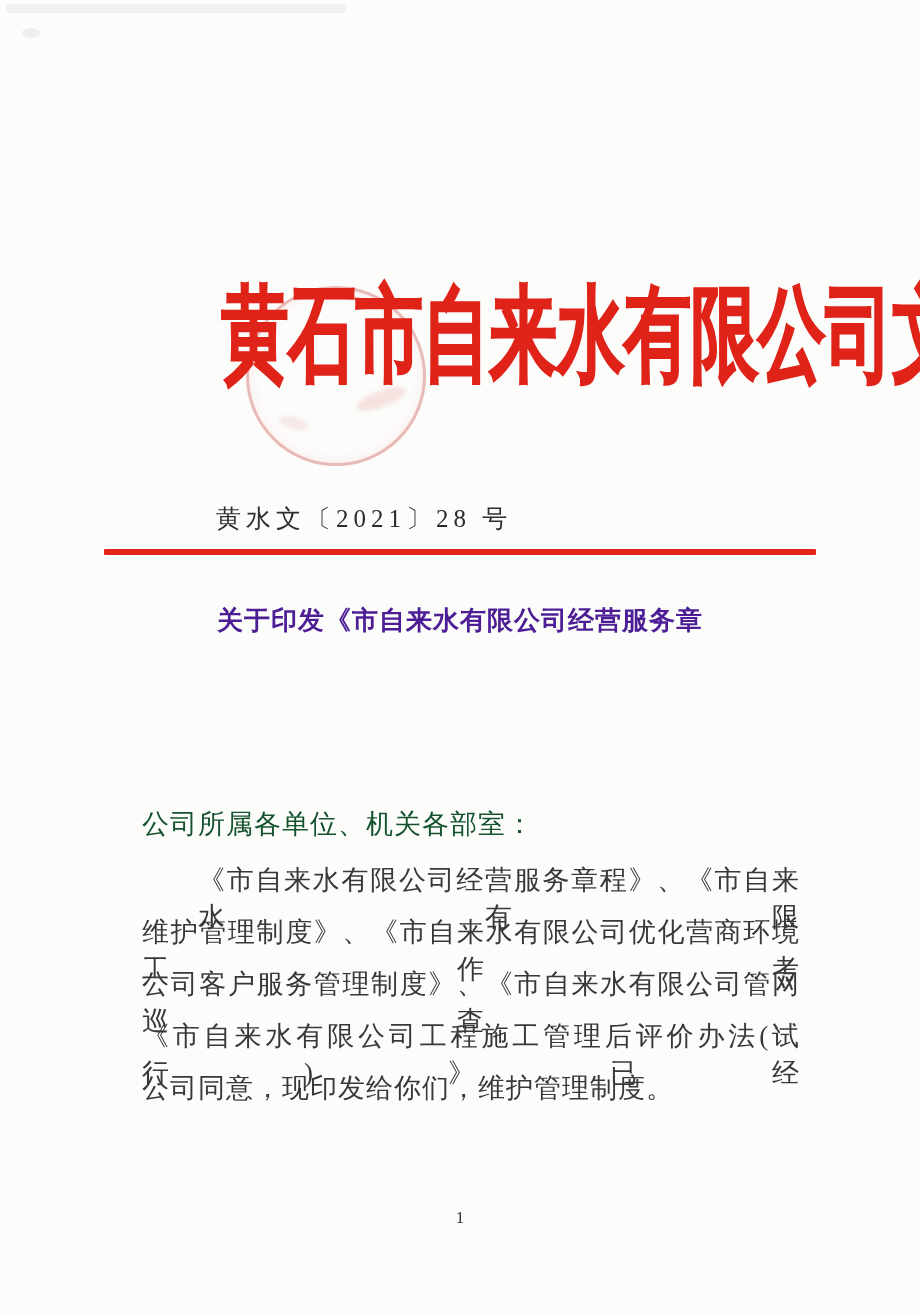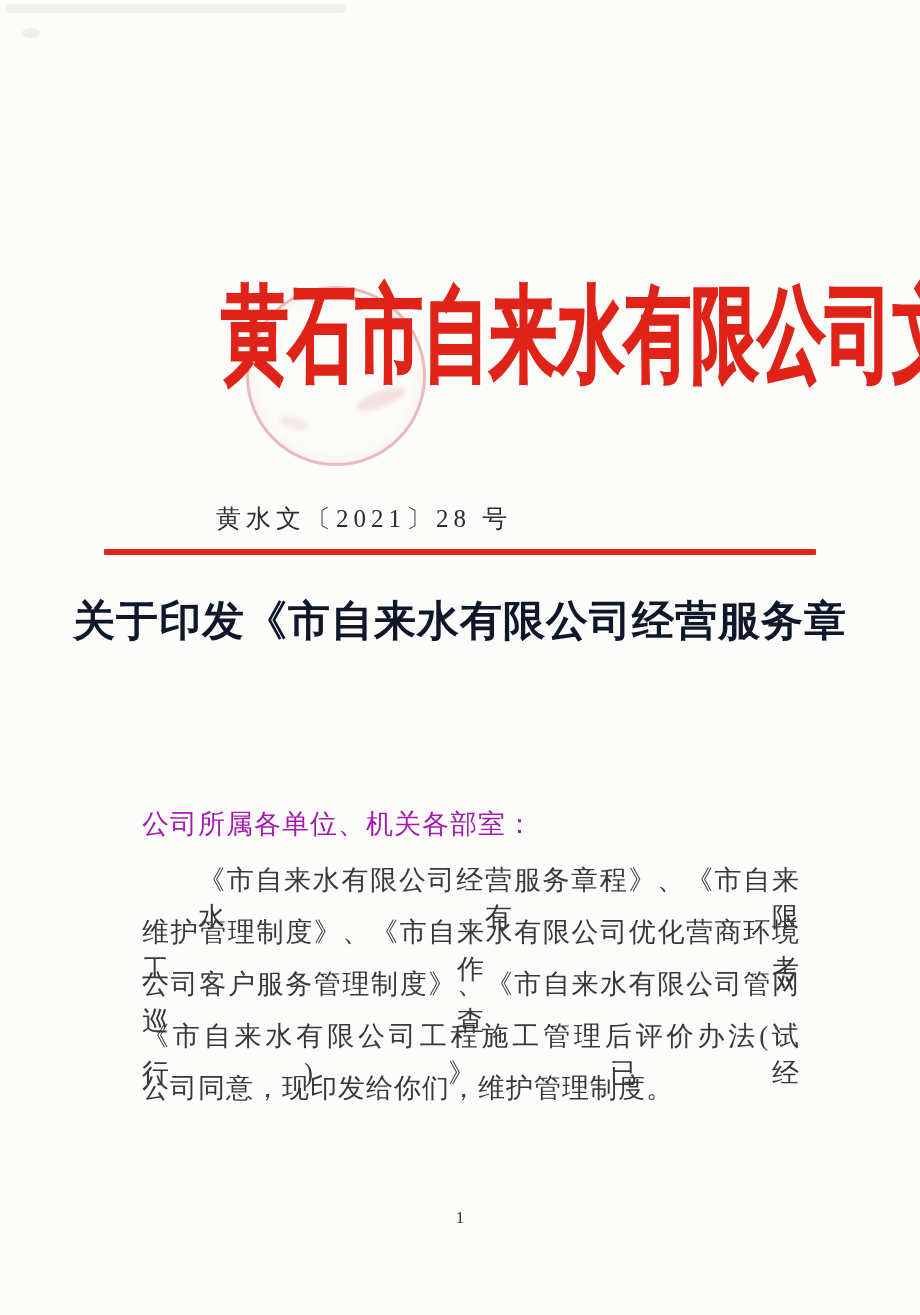--- a/index.html
+++ b/index.html
@@ -67,29 +67,29 @@
     position: absolute; top: 549px; left: 104px; width: 712px; height: 6px;
     background: #e0241c; border-radius: 1px;
   }
 
   
   .title {
     position: absolute; top: 597px; left: 60px; width: 800px;
     text-align: center;
     font-family: "Liberation Sans", "DejaVu Sans", sans-serif;
     font-weight: bold;
-    font-size: 42px; line-height: 47px;
-    color: #0f172a; letter-spacing: 1px;
+    font-size: 26px; line-height: 47px;
+    color: #4c1d95; letter-spacing: 1px;
   }
 
   
   .salutation {
     position: absolute; top: 806px; left: 142px; width: 700px;
     font-size: 27px; line-height: 36px;
-    color: #a21caf; letter-spacing: 1px;
+    color: #14532d; letter-spacing: 1px;
   }
 
   
   .body-block {
     position: absolute; top: 862px; left: 142px; width: 658px;
     font-size: 27px; color: #383838;
   }
   .bline {
     height: 52px; line-height: 37px;
     text-align: justify;

